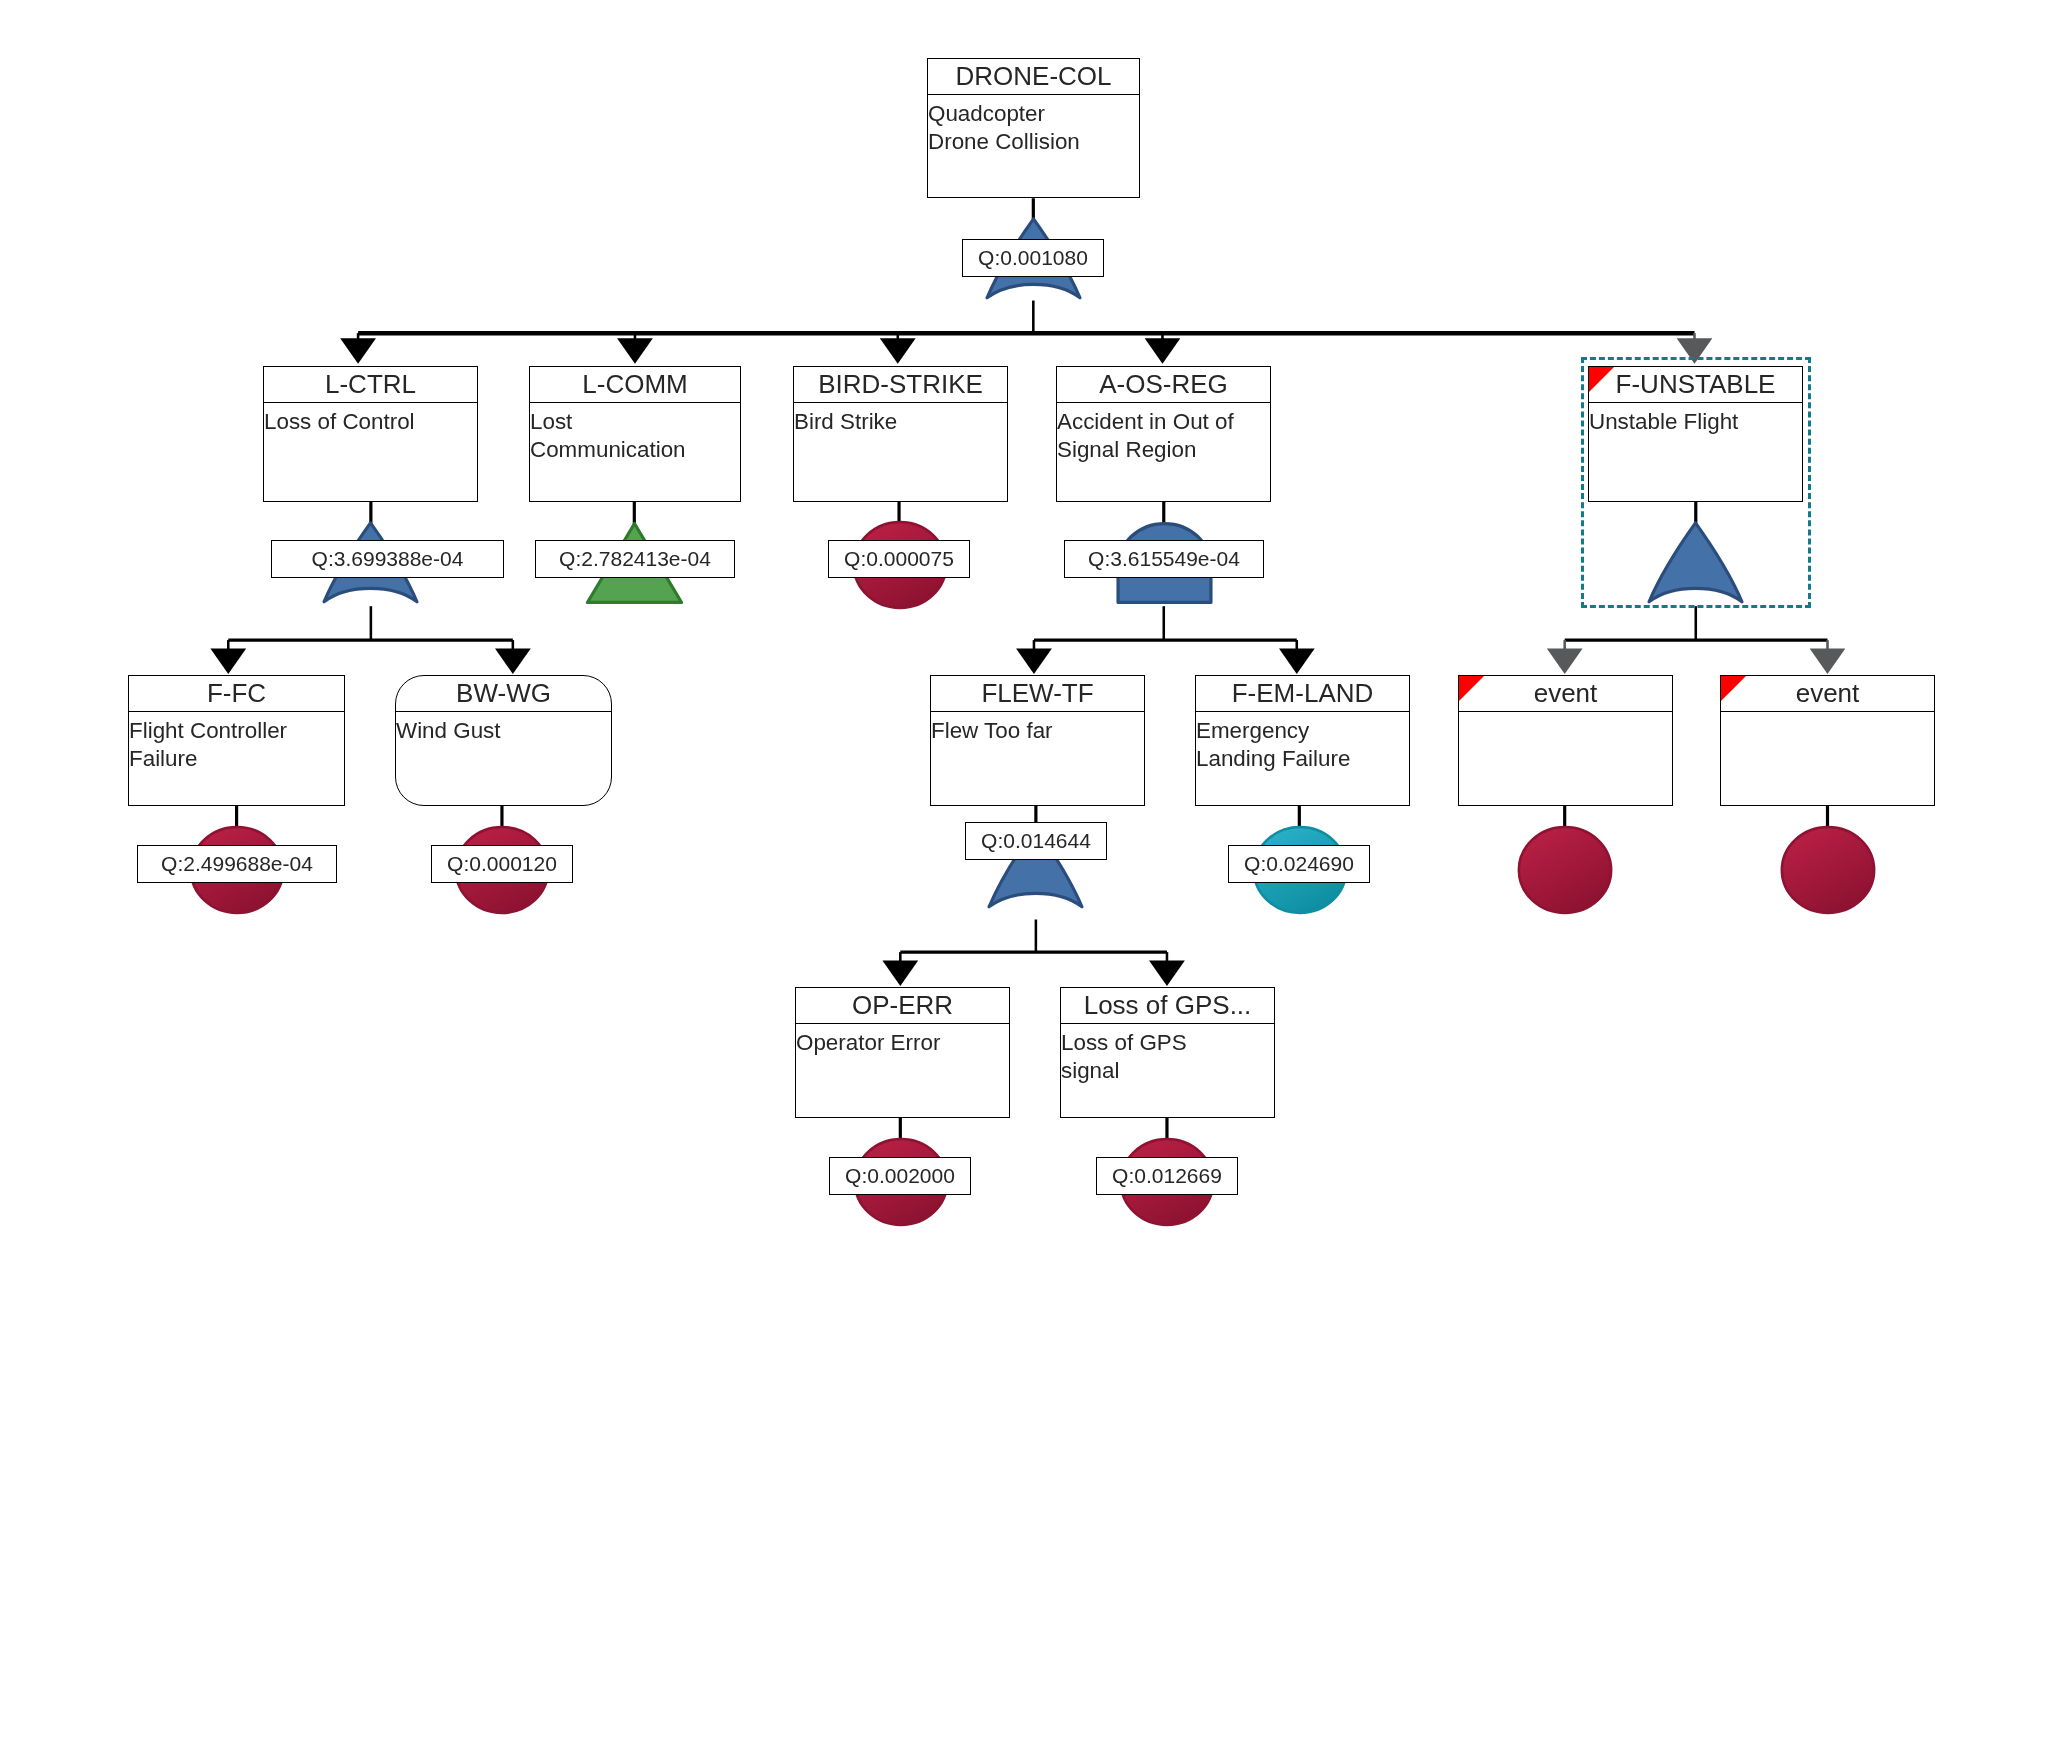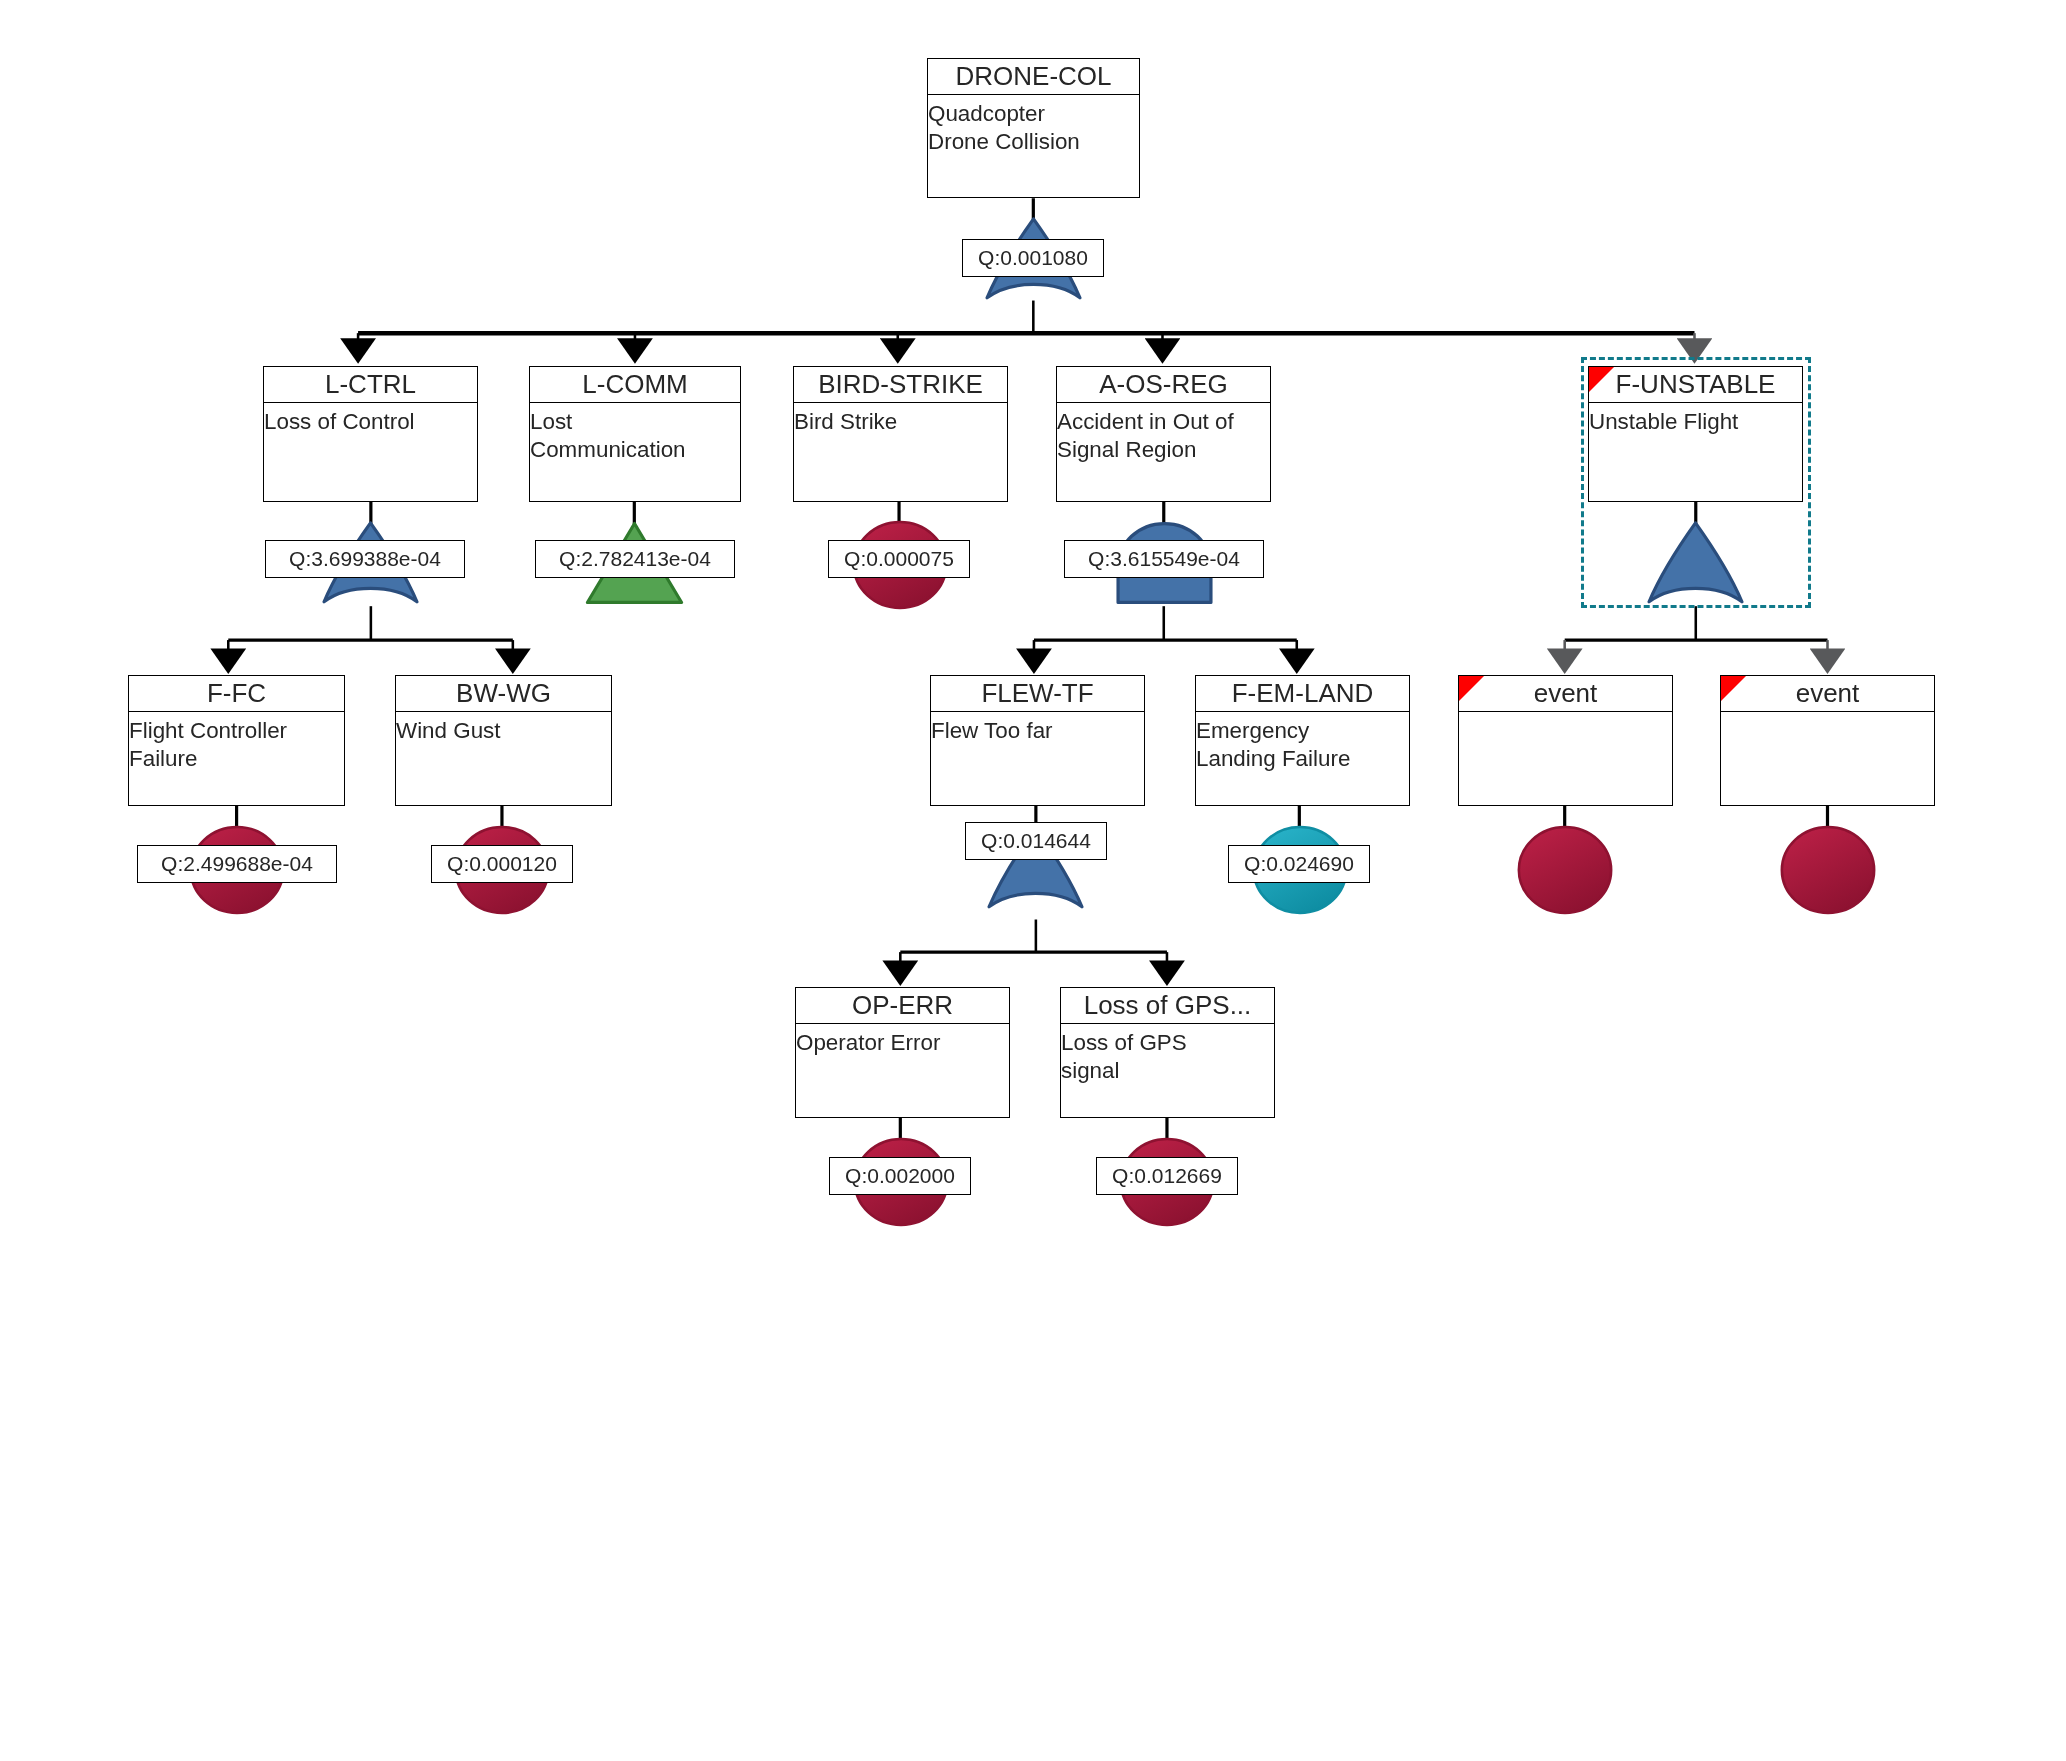--- a/index.html
+++ b/index.html
@@ -314,21 +314,21 @@
   </div>
 
   <div class="node-box" style="left:128px; top:675px; width:217px; height:131px;">
     <div class="hdr">F-FC</div>
     <div class="body">
       <div>Flight Controller</div>
       <div>Failure</div>
     </div>
   </div>
 
-  <div class="node-box" style="left:395px; top:675px; width:217px; height:131px;">
+  <div class="node-box" style="left:395px; top:675px; width:217px; height:131px;border-radius:29px;">
     <div class="hdr">BW-WG</div>
     <div class="body">
       <div>Wind Gust</div>
     </div>
   </div>
 
   <div class="node-box" style="left:930px; top:675px; width:215px; height:131px;">
     <div class="hdr">FLEW-TF</div>
     <div class="body">
       <div>Flew Too far</div>
@@ -369,21 +369,21 @@
   <div class="node-box" style="left:1060px; top:987px; width:215px; height:131px;">
     <div class="hdr">Loss of GPS...</div>
     <div class="body">
       <div>Loss of GPS</div>
       <div>signal</div>
     </div>
   </div>
 
   <div class="qlabel" style="left:962px; top:239px; width:142px;">Q:0.001080</div>
 
-  <div class="qlabel" style="left:265px; top:540px; width:200px;">Q:3.699388e-04</div>
+  <div class="qlabel" style="left:271px; top:540px; width:233px;">Q:3.699388e-04</div>
 
   <div class="qlabel" style="left:535px; top:540px; width:200px;">Q:2.782413e-04</div>
 
   <div class="qlabel" style="left:828px; top:540px; width:142px;">Q:0.000075</div>
 
   <div class="qlabel" style="left:1064px; top:540px; width:200px;">Q:3.615549e-04</div>
 
   <div class="qlabel" style="left:137px; top:845px; width:200px;">Q:2.499688e-04</div>
 
   <div class="qlabel" style="left:431px; top:845px; width:142px;">Q:0.000120</div>

